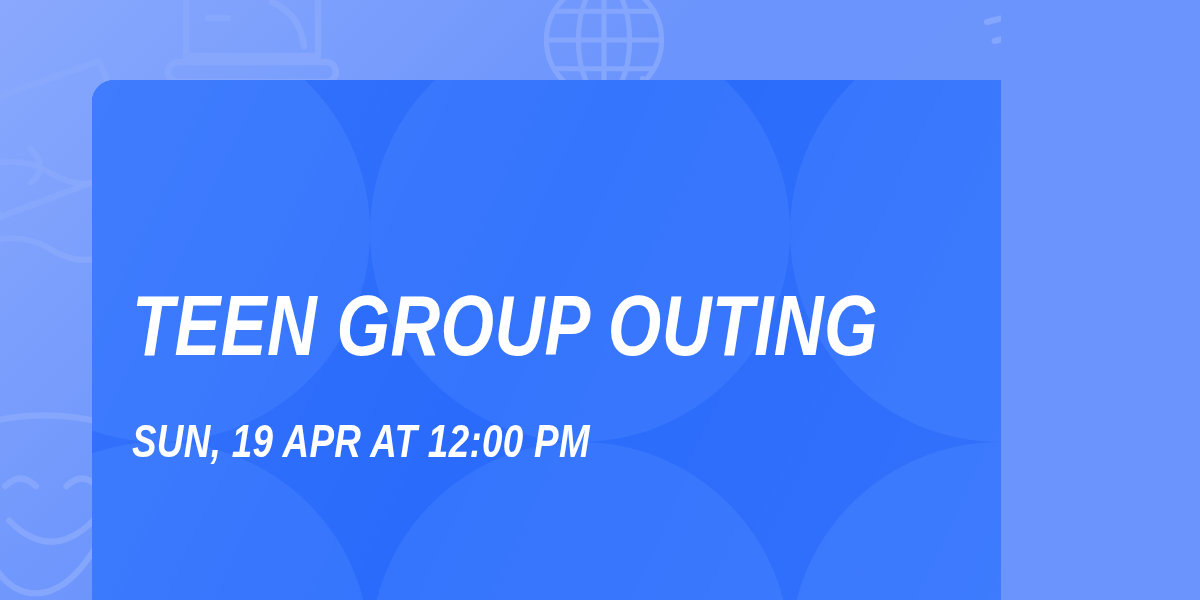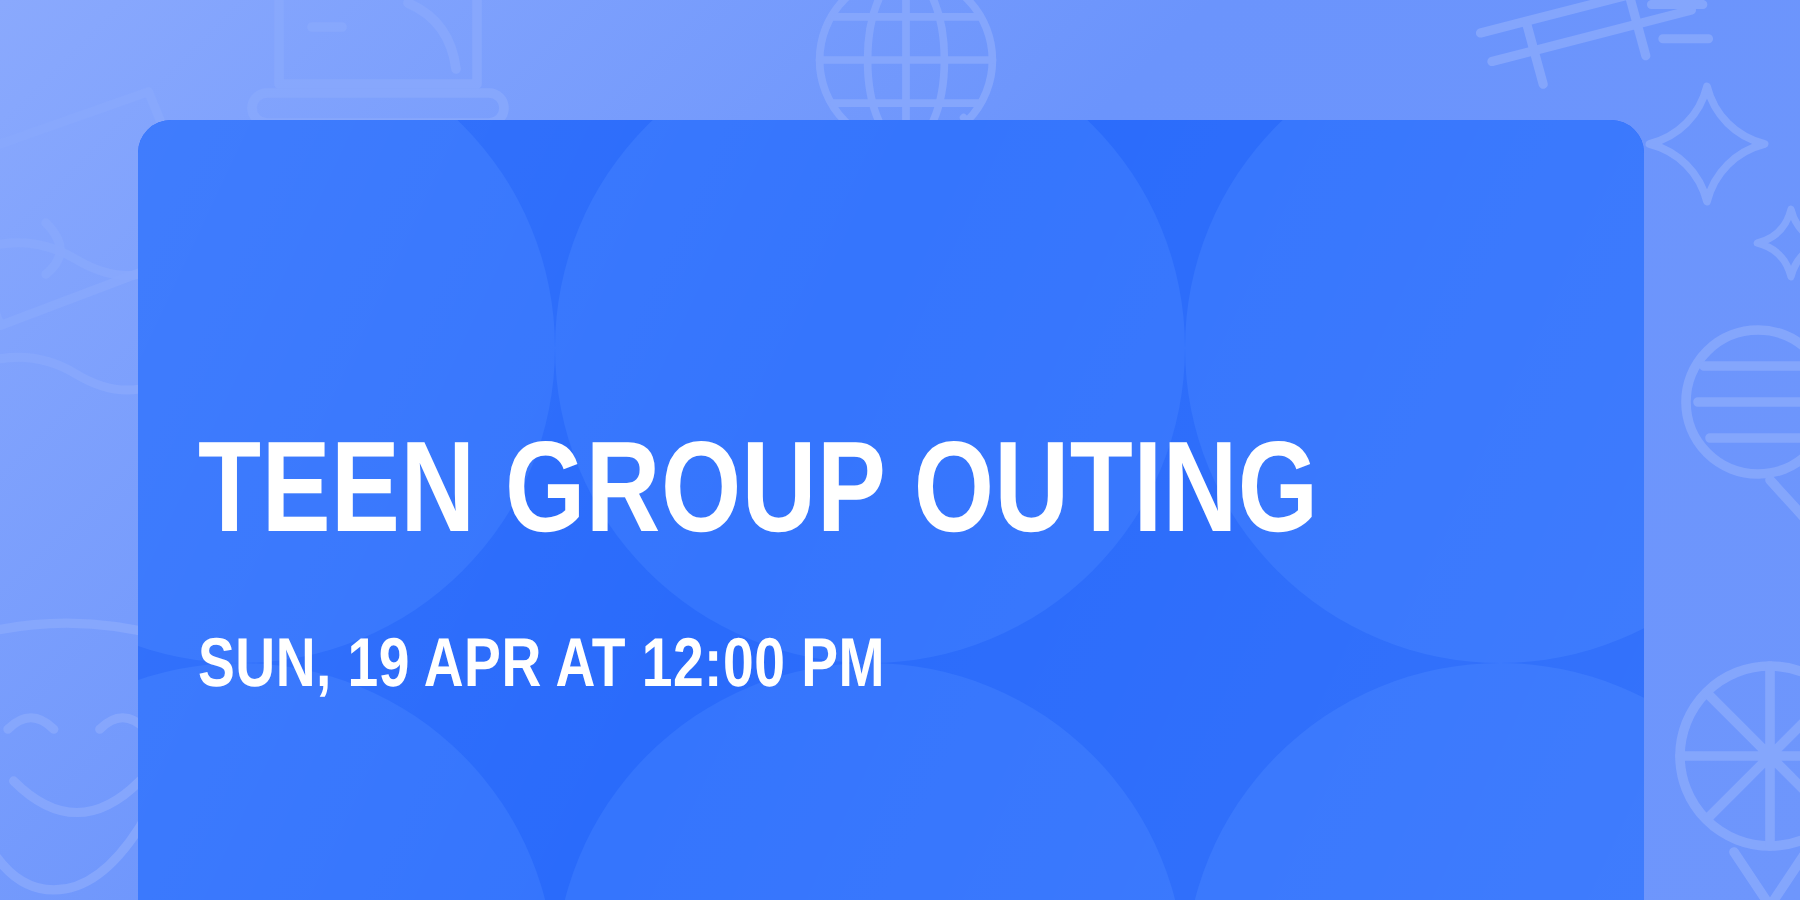--- a/index.html
+++ b/index.html
@@ -10,24 +10,25 @@
     overflow: hidden;
   }
   body {
     font-family: "Liberation Sans", sans-serif;
     background: #6b94fc;
   }
 
   
   .poster {
     position: relative;
-    width: 1200px;
+    width: 1001px;
     height: 600px;
     overflow: hidden;
     background: linear-gradient(135deg, #8aa9fd 0%, #6b94fc 45%, #6e96fc 100%);
+    font-style: italic;
   }
 
   
   .wallpaper {
     position: absolute;
     inset: 0;
     pointer-events: none;
   }
   .wallpaper svg {
     position: absolute;

